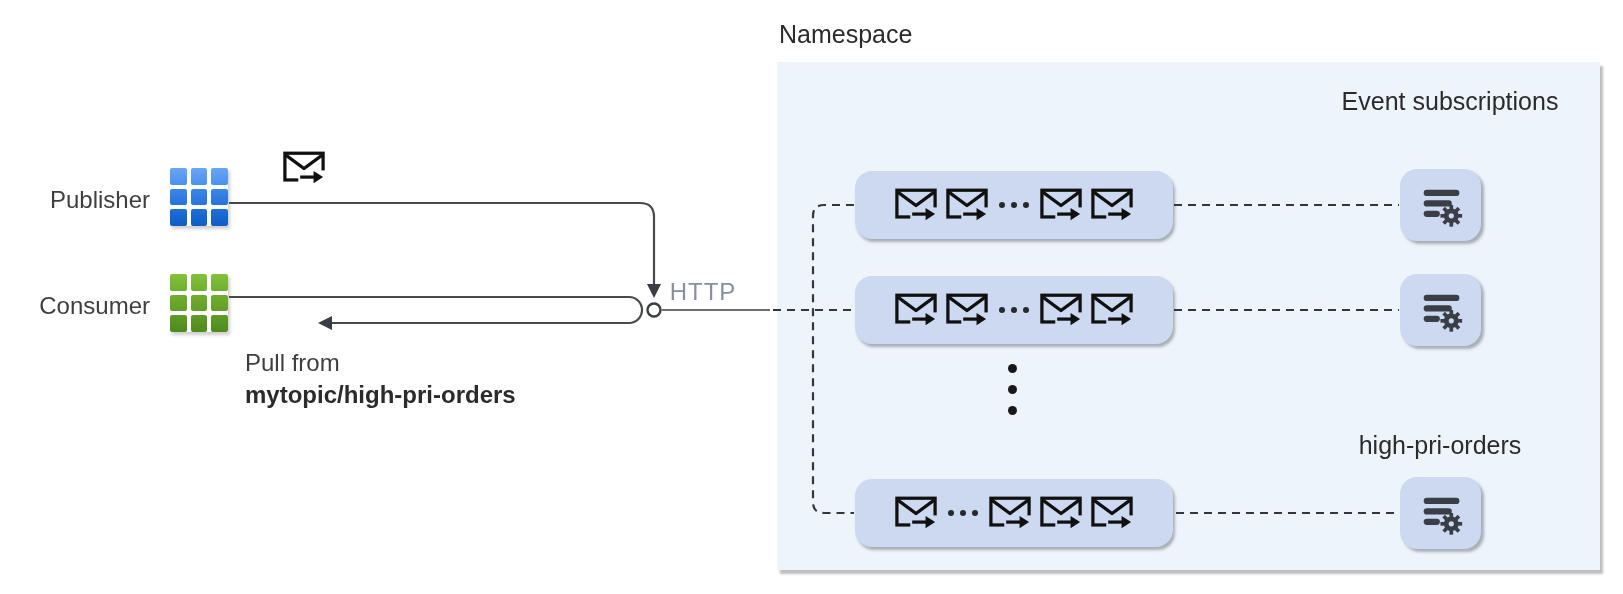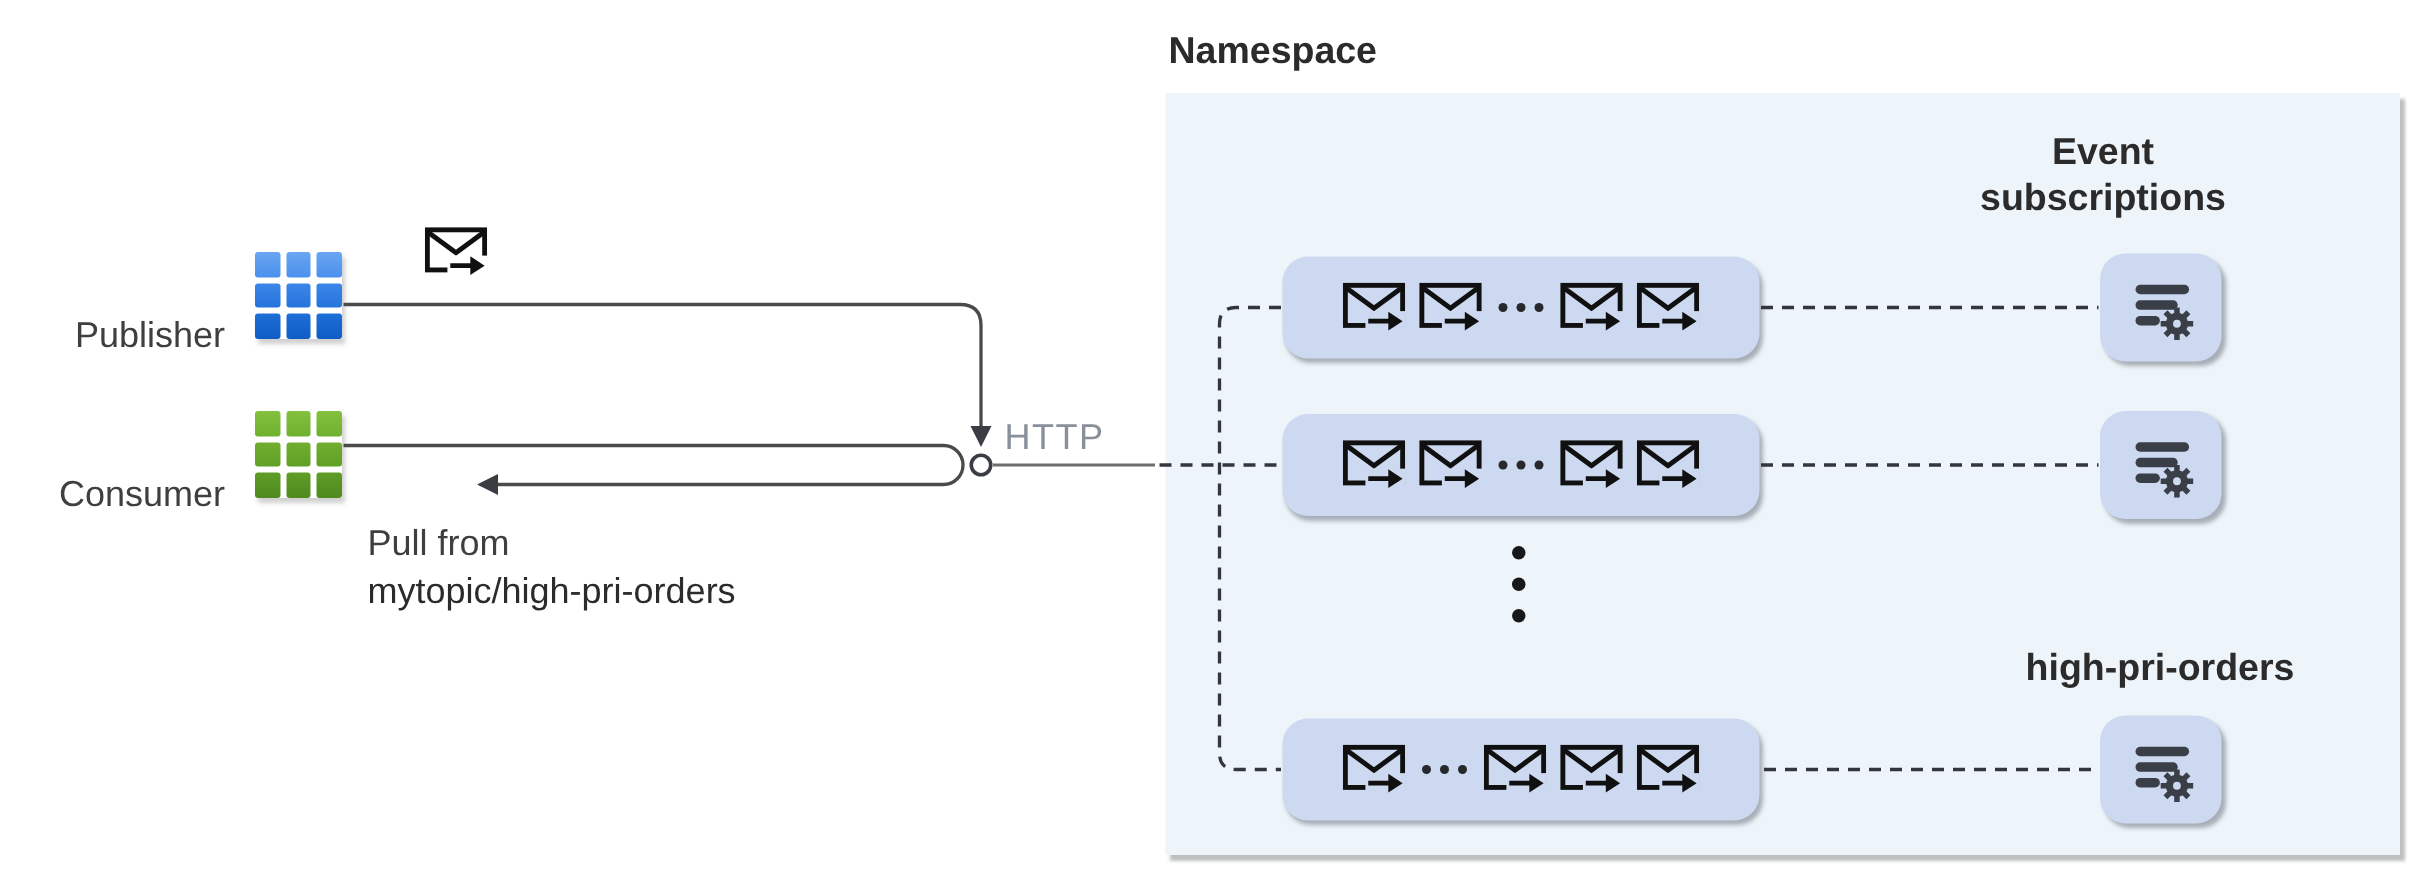--- a/index.html
+++ b/index.html
@@ -11,38 +11,38 @@
     --heading-text:#2b2b2b;
     --body-text:#3f3f3f;
     --icon-stroke:#101010;
     --subs-icon:#3a3f47;
   }
   *{margin:0;padding:0;box-sizing:border-box;}
   body{background:#ffffff;font-family:"Liberation Sans",sans-serif;}
   .stage{position:relative;width:1623px;height:594px;background:#ffffff;overflow:hidden;}
 
   .abs{position:absolute;}
-  .label{font-size:24px;color:var(--body-text);margin-top:24px;}
-  .heading{font-size:25px;font-weight:700;color:var(--heading-text);}
+  .label{font-size:24px;color:var(--body-text);}
+  .heading{font-size:25px;font-weight:400;color:var(--heading-text);}
 
   
   .side-label{width:140px;text-align:right;}
   .grid-icon{width:58px;height:58px;display:grid;grid-template-columns:repeat(3,1fr);
     grid-template-rows:repeat(3,1fr);gap:4px;box-shadow:2px 3px 3px rgba(150,150,150,.45);}
   .grid-icon span{border-radius:2px;}
   .blue .r1{background:linear-gradient(#6aa6f2,#4a90ee);}
   .blue .r2{background:linear-gradient(#3c86e8,#2574dc);}
   .blue .r3{background:linear-gradient(#1e6fd8,#0f5cc4);}
   .green .r1{background:linear-gradient(#83c13e,#6fb02f);}
   .green .r2{background:linear-gradient(#71ad2f,#5fa026);}
   .green .r3{background:linear-gradient(#5f9c27,#4e8a1e);}
 
   .http-label{width:90px;text-align:center;font-size:24px;color:var(--http-text);letter-spacing:1px;}
   .pull-text{font-size:24px;color:var(--body-text);line-height:32px;}
-  .pull-text .bold{font-weight:400;color:var(--heading-text);}
+  .pull-text .bold{font-weight:700;color:var(--heading-text);}
 
   
   .namespace{left:777px;top:62px;width:823px;height:508px;background:var(--namespace-bg);
     box-shadow:3px 4px 2px rgba(135,138,142,.55);}
   .ns-title{left:779px;top:20px;}
   .center-318{width:318px;text-align:center;}
   .center-220{width:220px;text-align:center;line-height:31px;}
 
   .topic-row{width:318px;height:68px;background:var(--box-fill);border-radius:17px;
     box-shadow:2px 3px 3px rgba(110,115,125,.55);
@@ -93,21 +93,21 @@
           <rect x="-1.7" y="-10" width="3.4" height="5" fill="#3a3f47" transform="rotate(315)"></rect>
           <circle r="6.8" fill="#3a3f47"></circle>
           <circle r="2.4" style="fill:var(--box-fill,#cdd9f0)"></circle>
         </g>
       </symbol>
     </defs>
   </svg>
 
   <div class="abs namespace"></div>
   <div class="abs heading ns-title">Namespace</div>
-  <div class="abs heading center-220" style="left:1292px;top:86px">Event subscriptions</div>
+  <div class="abs heading center-220" style="left:1340px;top:86px">Event subscriptions</div>
 
   <div class="abs topic-row" style="left:855px;top:171px">
     <svg class="env">
         <use href="#env"></use>
       </svg>
     <svg class="env">
         <use href="#env"></use>
       </svg>
     <span class="hdots">
         <i></i>

